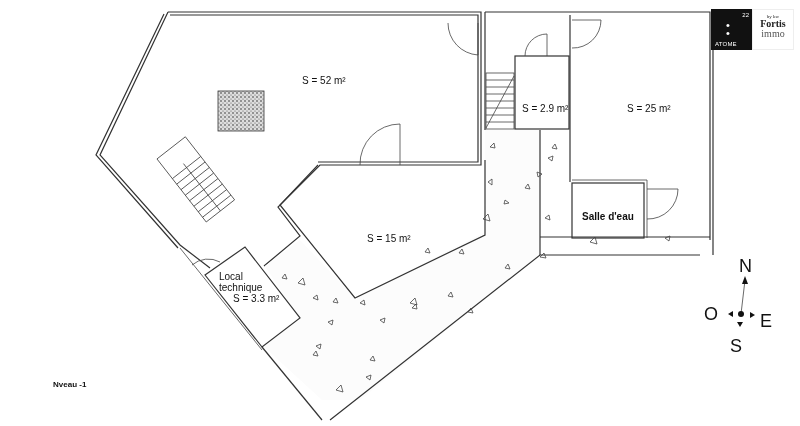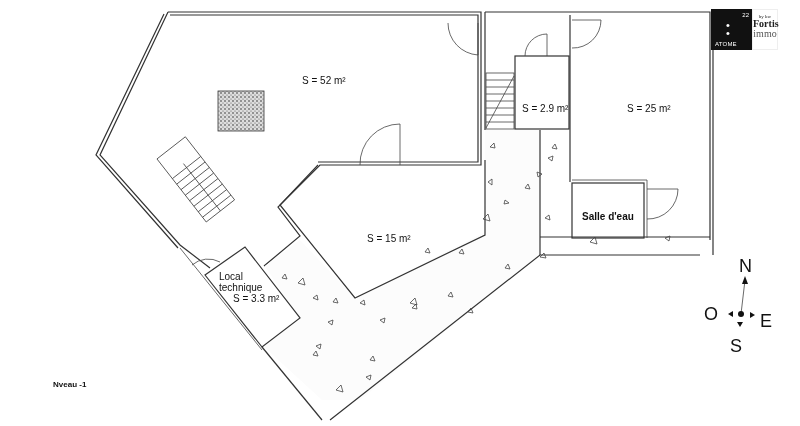--- a/index.html
+++ b/index.html
@@ -9,21 +9,21 @@
   .thin{fill:none;stroke:#444;stroke-width:0.8;}
   .gravel{fill:#fcfcfc;stroke:none;}
   .lbl{font-family:"Liberation Sans",sans-serif;font-size:10px;fill:#111;}
   .lblb{font-family:"Liberation Sans",sans-serif;font-size:10px;fill:#111;font-weight:bold;}
   .comp{font-family:"Liberation Sans",sans-serif;font-size:18px;fill:#111;}
   .logo{position:absolute;left:711px;top:9px;width:83px;height:41px;display:flex;}
   .logo-a{width:41px;height:41px;background:#111;color:#fff;position:relative;}
   .logo-a .num{position:absolute;right:3px;top:3px;font-size:6px;}
   .logo-a .nm{position:absolute;left:4px;bottom:3px;font-size:6px;letter-spacing:0.2px;}
   .logo-a .dots{position:absolute;left:15px;top:12px;font-size:11px;line-height:8px;}
-  .logo-b{width:26px;height:41px;background:#fff;color:#222;text-align:center;font-family:"Liberation Serif",serif;border:1px solid #eee;box-sizing:border-box;}
+  .logo-b{width:42px;height:41px;background:#fff;color:#222;text-align:center;font-family:"Liberation Serif",serif;border:1px solid #eee;box-sizing:border-box;}
   .logo-b .by{font-size:5px;margin-top:4px;}
   .logo-b .f{font-size:10px;font-weight:bold;line-height:10px;}
   .logo-b .i{font-size:10px;line-height:10px;color:#555;}
   .level{position:absolute;left:25px;top:380px;font-size:8px;font-weight:bold;color:#111;padding-left:28px;}
 </style>
 </head>
 <body>
 
 <div id="plan">
   <svg width="800" height="426" viewBox="0 0 800 426">

